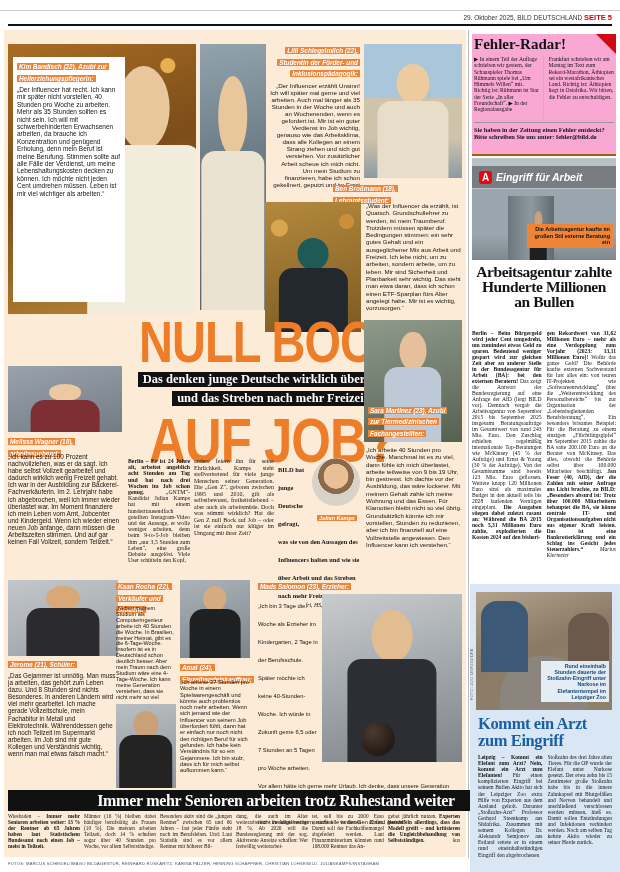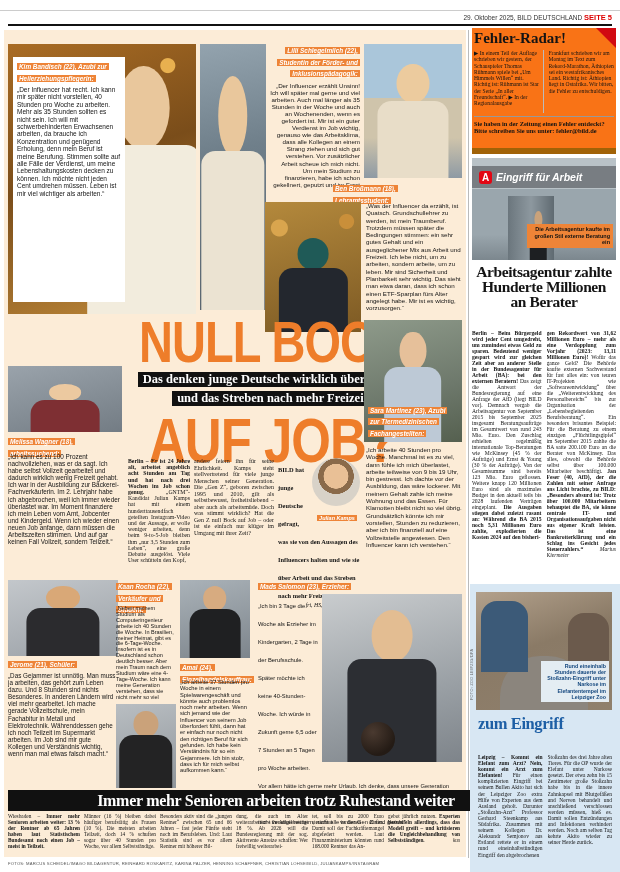--- a/index.html
+++ b/index.html
@@ -201,21 +201,21 @@
     <div class="news" style="flex:1;font-size:5.3px;line-height:5.9px;">tet, soll bis zu 2000 Euro steuerfrei verdienen dürfen. Damit soll der Fachkräftemangel abgefedert werden. Laut Finanzministerium könnten rund 168.000 Rentner das An-</div>
     <div class="news" style="flex:1;font-size:5.3px;line-height:5.9px;">
       <span>gebot jährlich nutzen.</span>
       <span class="b">Experten bezweifeln allerdings, dass das Modell greift – und kritisieren die Ungleichbehandlung von Selbstständigen.</span>
       <span class="it" style="float:right;">kus</span>
     </div>
   </div>
 
   <div class="abs" style="left:8px;top:861px;width:450px;font-size:4.2px;color:#555;letter-spacing:.2px;">FOTOS: MARCUS SCHEIDEL/IMAGO BILDAGENTUR, REINHARD ROSKARITZ, KARINA PALZER, HENNING SCHAFFNER, CHRISTIAN LOHSE/BILD, JULIANKAMPS/INSTAGRAM</div>
 
-  <div class="abs" style="left:472px;top:28px;width:144px;height:120px;background:#f97316;border-bottom:6px solid #a16207;">
+  <div class="abs" style="left:472px;top:34px;width:144px;height:120px;background:#f9a8d4;border-bottom:2px solid #a16207;">
     <div style="position:absolute;right:0;top:0;width:0;height:0;border-left:20px solid transparent;border-top:20px solid #d10a11;"></div>
     <div class="serifhead" style="font-size:15px;line-height:17px;margin:2px 0 3px 2px;">Fehler-Radar!</div>
     <div style="display:flex;gap:5px;padding:0 2px;">
       <div class="news" style="flex:1;text-align:left;font-size:5.6px;line-height:6.3px;height:63px;border-right:1px solid #bbb;padding-right:3px;">▶ In einem Teil der Auflage schrieben wir gestern, der Schauspieler Thomas Rühmann spiele bei „Um Himmels Willen“ mit. Richtig ist: Rühmann ist Star der Serie „In aller Freundschaft“. ▶ In der Regionalausgabe</div>
       <div class="news" style="flex:1;text-align:left;font-size:5.6px;line-height:6.3px;height:63px;">Frankfurt schrieben wir am Montag im Text zum Rekord-Marathon, Äthiopien sei ein westafrikanisches Land. Richtig ist: Äthiopien liegt in Ostafrika. Wir bitten, die Fehler zu entschuldigen.</div>
     </div>
     <div class="hr" style="margin:3px 2px;"></div>
     <div class="news b" style="font-size:6.4px;line-height:7.2px;padding:0 2px;text-align:left;">Sie haben in der Zeitung einen Fehler entdeckt?</div>
     <div class="news b" style="font-size:6.4px;line-height:7.2px;padding:0 2px;text-align:left;">Bitte schreiben Sie uns unter: fehler@bild.de</div>
   </div>
@@ -226,21 +226,21 @@
       <span style="color:#fff;font:italic 700 10.5px 'Liberation Sans',sans-serif;">Eingriff für Arbeit</span>
     </div>
     <div style="position:absolute;left:36px;top:38px;width:46px;height:64px;background:linear-gradient(90deg,#6b767d,#8d989f 50%,#5f6a71);"></div>
     <div class="person" style="--skin:#caa27a;--coat:#1d1f22;left:46%;width:12%;height:48%;">
       <div class="head"></div>
         <div class="torso"></div>
     </div>
     <div style="position:absolute;right:3px;top:66px;width:80px;background:#ee8437;color:#111;font:700 5.5px/6.6px 'Liberation Sans',sans-serif;text-align:right;padding:2px 3px;">Die Arbeitsagentur kaufte im großen Stil externe Beratung ein</div>
   </div>
 
-  <div class="serifhead abs" style="left:474px;top:264px;width:140px;height:62px;font-size:15.5px;line-height:15px;text-align:center;letter-spacing:-0.4px;">Arbeitsagentur zahlte Hunderte Millionen an Berater</div>
+  <div class="serifhead abs" style="left:474px;top:264px;width:140px;height:62px;font-size:15.5px;line-height:15px;text-align:center;letter-spacing:-0.4px;">Arbeitsagentur zahlte Hunderte Millionen an Bullen</div>
   <div class="abs" style="left:472px;top:330px;width:144px;height:250px;display:flex;gap:5px;">
     <div class="news" style="flex:1;font-size:5.6px;line-height:6px;">
       <span class="b">Berlin – Beim Bürgergeld wird jeder Cent umgedreht, um zumindest etwas Geld zu sparen. Bedeutend weniger gespart wird zur gleichen Zeit aber an anderer Stelle in der Bundesagentur für Arbeit (BA): bei den externen Beratern!</span>
       <span>Das zeigt die Antwort der Bundesregierung auf eine Anfrage der AfD (liegt BILD vor). Demnach vergab die Arbeitsagentur von September 2015 bis September 2025 insgesamt Beratungsaufträge im Gesamtwert von rund 243 Mio. Euro. Den Zuschlag erhielten regelmäßig internationale Top-Beratungen wie McKinsey (45 % der Aufträge) und Ernst &amp; Young (30 % der Aufträge). Von der Gesamtsumme sind bereits 123 Mio. Euro geflossen. Weitere knapp 120 Millionen Euro sind als maximales Budget in den aktuell teils bis 2028 laufenden Verträgen eingeplant.</span>
       <span class="b">Die Ausgaben stiegen dabei zuletzt rasant an: Während die BA 2015 noch 5,31 Millionen Euro zahlte, explodierten die Kosten 2024 auf den bisheri-</span>
     </div>
     <div class="news" style="flex:1;font-size:5.6px;line-height:6px;">
       <span class="b">gen Rekordwert von 31,62 Millionen Euro – mehr als eine Verdopplung zum Vorjahr (2023: 13,11 Millionen Euro)!</span>
       <span>Wofür das ganze Geld? Die Behörde kaufte externen Sachverstand für fast alles ein: von teuren IT-Projekten wie „Softwareentwicklung“ über die „Weiterentwicklung des Personalbereichs“ bis zur Organisation der „Lebensbegleitenden Berufsberatung“. Ein besonders brisantes Beispiel: Für die Beratung zu einem einzigen „Flüchtlingsgipfel“ im September 2015 zahlte die BA satte 200.100 Euro an die Berater von McKinsey. Das alles, obwohl die Behörde selbst über 100.000 Mitarbeiter beschäftigt.</span>
       <span class="b">Jan Feser (40, AfD), der die Zahlen mit seiner Anfrage ans Licht brachte, zu BILD: „Besonders absurd ist: Trotz über 100.000 Mitarbeitern behauptet die BA, sie könne zentrale IT- und Organisationsaufgaben nicht aus eigener Kraft leisten. Das ist eine Bankrotterklärung und ein Schlag ins Gesicht jedes Steuerzahlers.“</span>
@@ -250,20 +250,21 @@
 
   <div class="abs" style="left:470px;top:584px;width:150px;height:288px;background:#d8e7f3;"></div>
   <div class="photo" style="left:476px;top:592px;width:136px;height:118px;background:linear-gradient(160deg,#b3a18c,#8a7a66 45%,#6f635448);background-color:#9c8b76;">
     <div style="position:absolute;left:18%;bottom:0;width:64%;height:46%;border-radius:40px 40px 0 0;background:#8b857d;"></div>
     <div style="position:absolute;left:4%;top:8%;width:34%;height:60%;border-radius:16px 16px 0 0;background:#3c5a78;"></div>
     <div style="position:absolute;right:2%;top:18%;width:30%;height:55%;border-radius:16px 16px 0 0;background:#6b5a4c;"></div>
     <div style="position:absolute;right:3px;bottom:8px;width:62px;background:rgba(233,242,250,.95);color:#14477e;font:700 5.3px/6.2px 'Liberation Sans',sans-serif;text-align:right;padding:2px 3px;">Rund eineinhalb Stunden dauerte der Stoßzahn-Eingriff unter Narkose im Elefantentempel im Leipziger Zoo</div>
   </div>
   <div class="vcredit abs" style="left:470px;top:600px;height:100px;">FOTO: ZOO LEIPZIG/DPA</div>
   <div class="serifhead abs" style="left:478px;top:716px;width:136px;font-size:16.5px;line-height:16.5px;color:#1d5fa5;letter-spacing:-0.4px;">
+    <div>Kommt ein Arzt</div>
     <div>zum Eingriff</div>
   </div>
   <div class="abs" style="left:478px;top:754px;width:134px;height:112px;display:flex;gap:5px;">
     <div class="news" style="flex:1;font-size:5.5px;line-height:6.1px;">
       <span class="b">Leipzig – Kommt ein Elefant zum Arzt? Nein, kommt ein Arzt zum Elefanten!</span>
       <span>Für einen komplizierten Eingriff bei seinem Bullen Akito hat sich der Leipziger Zoo extra Hilfe von Experten aus dem Ausland geholt. Darunter „Stoßzahn-Arzt“ Professor Gerhard Steenkamp aus Südafrika. Zusammen mit seinem Kollegen Dr. Aleksandr Semjonov aus Estland rettete er in einem rund eineinhalbstündigen Eingriff den abgebrochenen</span>
     </div>
     <div class="news" style="flex:1;font-size:5.5px;line-height:6.1px;">Stoßzahn des drei Jahre alten Tieres. Für die OP wurde der Elefant unter Narkose gesetzt. Der etwa zehn bis 15 Zentimeter große Stoßzahn habe bis in die innere Zahnkapsel mit Blutgefäßen und Nerven behandelt und anschließend verschlossen werden müssen, hieß es. Damit sollen Entzündungen und Infektionen verhindert werden. Noch am selben Tag kehrte Akito wieder zu seiner Herde zurück.</div>
   </div>
 

